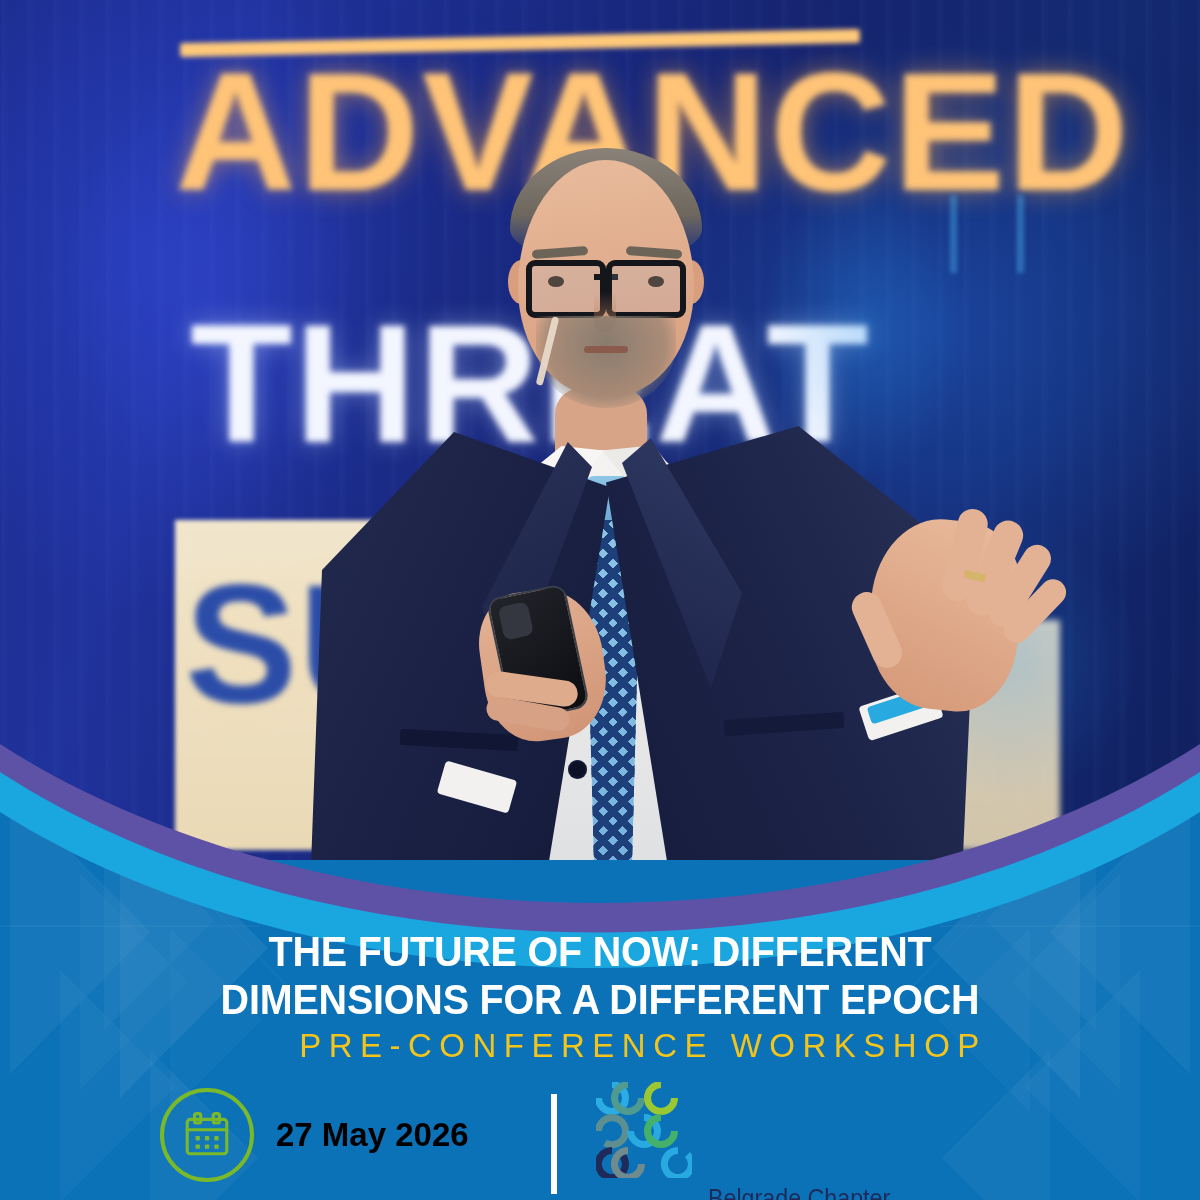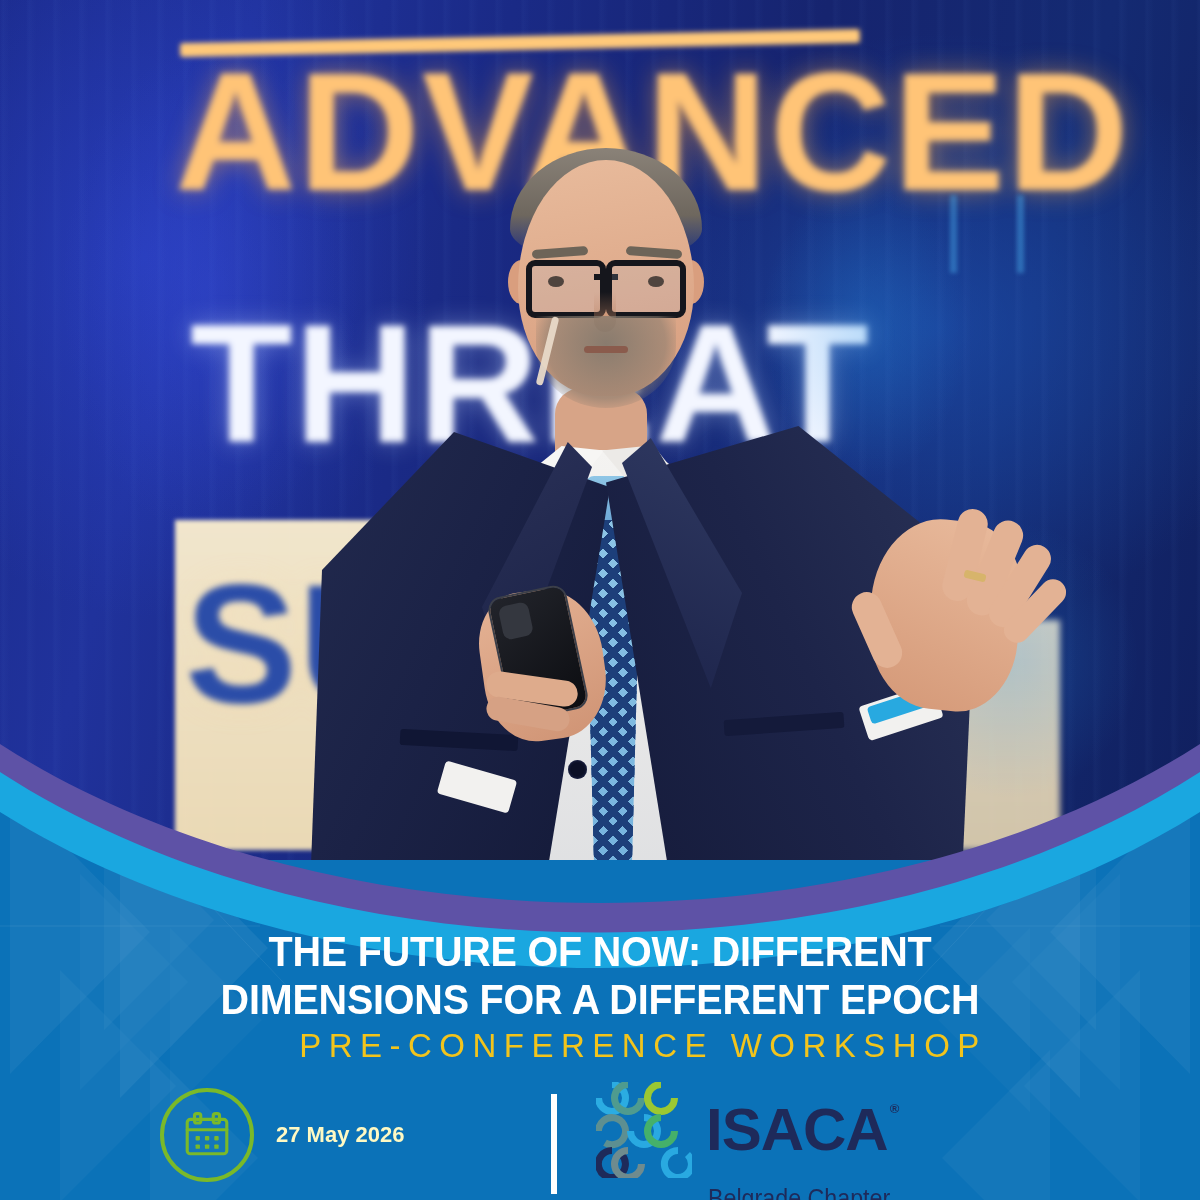--- a/index.html
+++ b/index.html
@@ -300,21 +300,21 @@
     position:absolute; left:160px; top:8px;
     display:flex; align-items:center; gap:22px;
   }
   .cal-circle {
     width:86px; height:86px; border-radius:50%;
     border: 4px solid #7ab929;
     display:flex; align-items:center; justify-content:center;
     flex: 0 0 auto;
   }
   .date-text {
-    color:#fef9c3; font-weight:700; font-size:22px; line-height:1.22;
+    color:#000000; font-weight:700; font-size:33px; line-height:1.22;
     white-space:nowrap;
   }
   .divider {
     position:absolute; left:551px; top:14px;
     width:6px; height:100px; background:#ffffff;
   }
   .isaca-block {
     position:absolute; left:596px; top:2px;
     display:flex; flex-direction:column;
   }
@@ -496,22 +496,19 @@
 
             <path d="M2.5 49 A13.5 13.5 0 1 1 9 60.7" stroke="#5d8f91"></path>
             <path d="M48 35.5 A13.5 13.5 0 1 1 34.5 49" stroke="#29a9e1"></path>
             <path d="M78.5 49 A13.5 13.5 0 1 1 65 35.5" stroke="#45b06a"></path>
 
             <path d="M25.5 72.5 A13.5 13.5 0 1 1 16 68.5" stroke="#1e2a5a"></path>
             <path d="M45.5 82 A13.5 13.5 0 1 1 32 68.5" stroke="#6f8b8e"></path>
             <path d="M91.5 72.5 A13.5 13.5 0 1 1 82 68.5" stroke="#29a9e1"></path>
           </g>
         </svg>
-        <div class="isaca-word">
-          <span>ISACA</span><span class="isaca-reg">®</span>
-        </div>
       </div>
       <div class="isaca-chapter">Belgrade Chapter</div>
     </div>
 
   </div>
 
 </div>
 
 </body></html>

